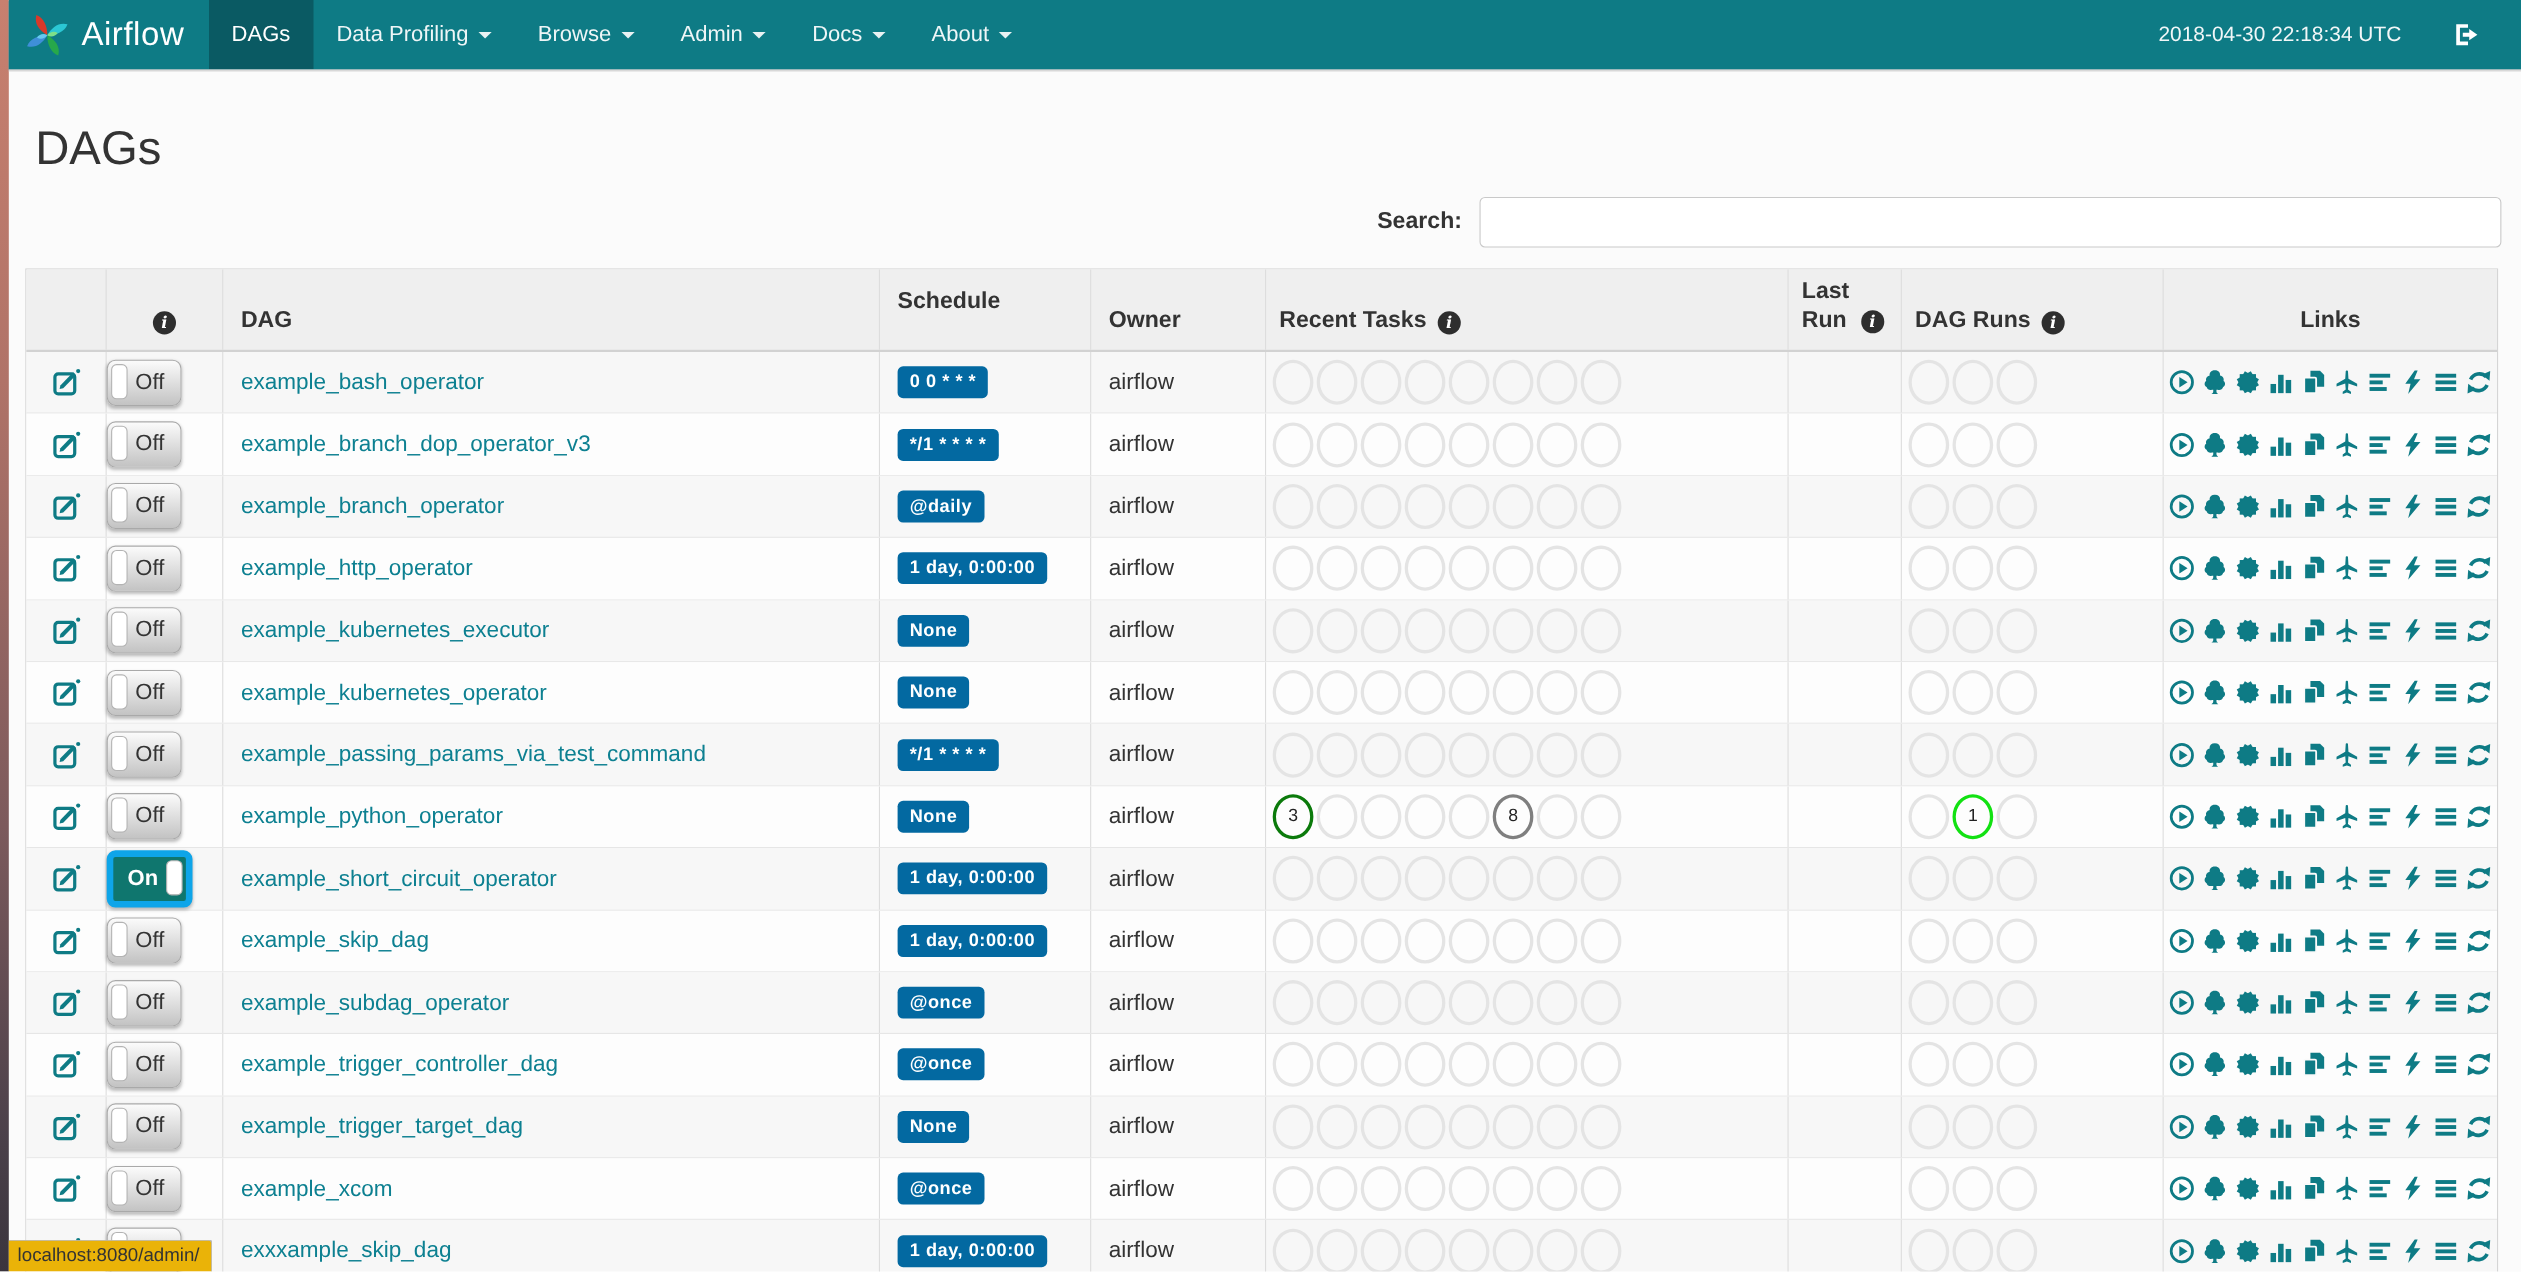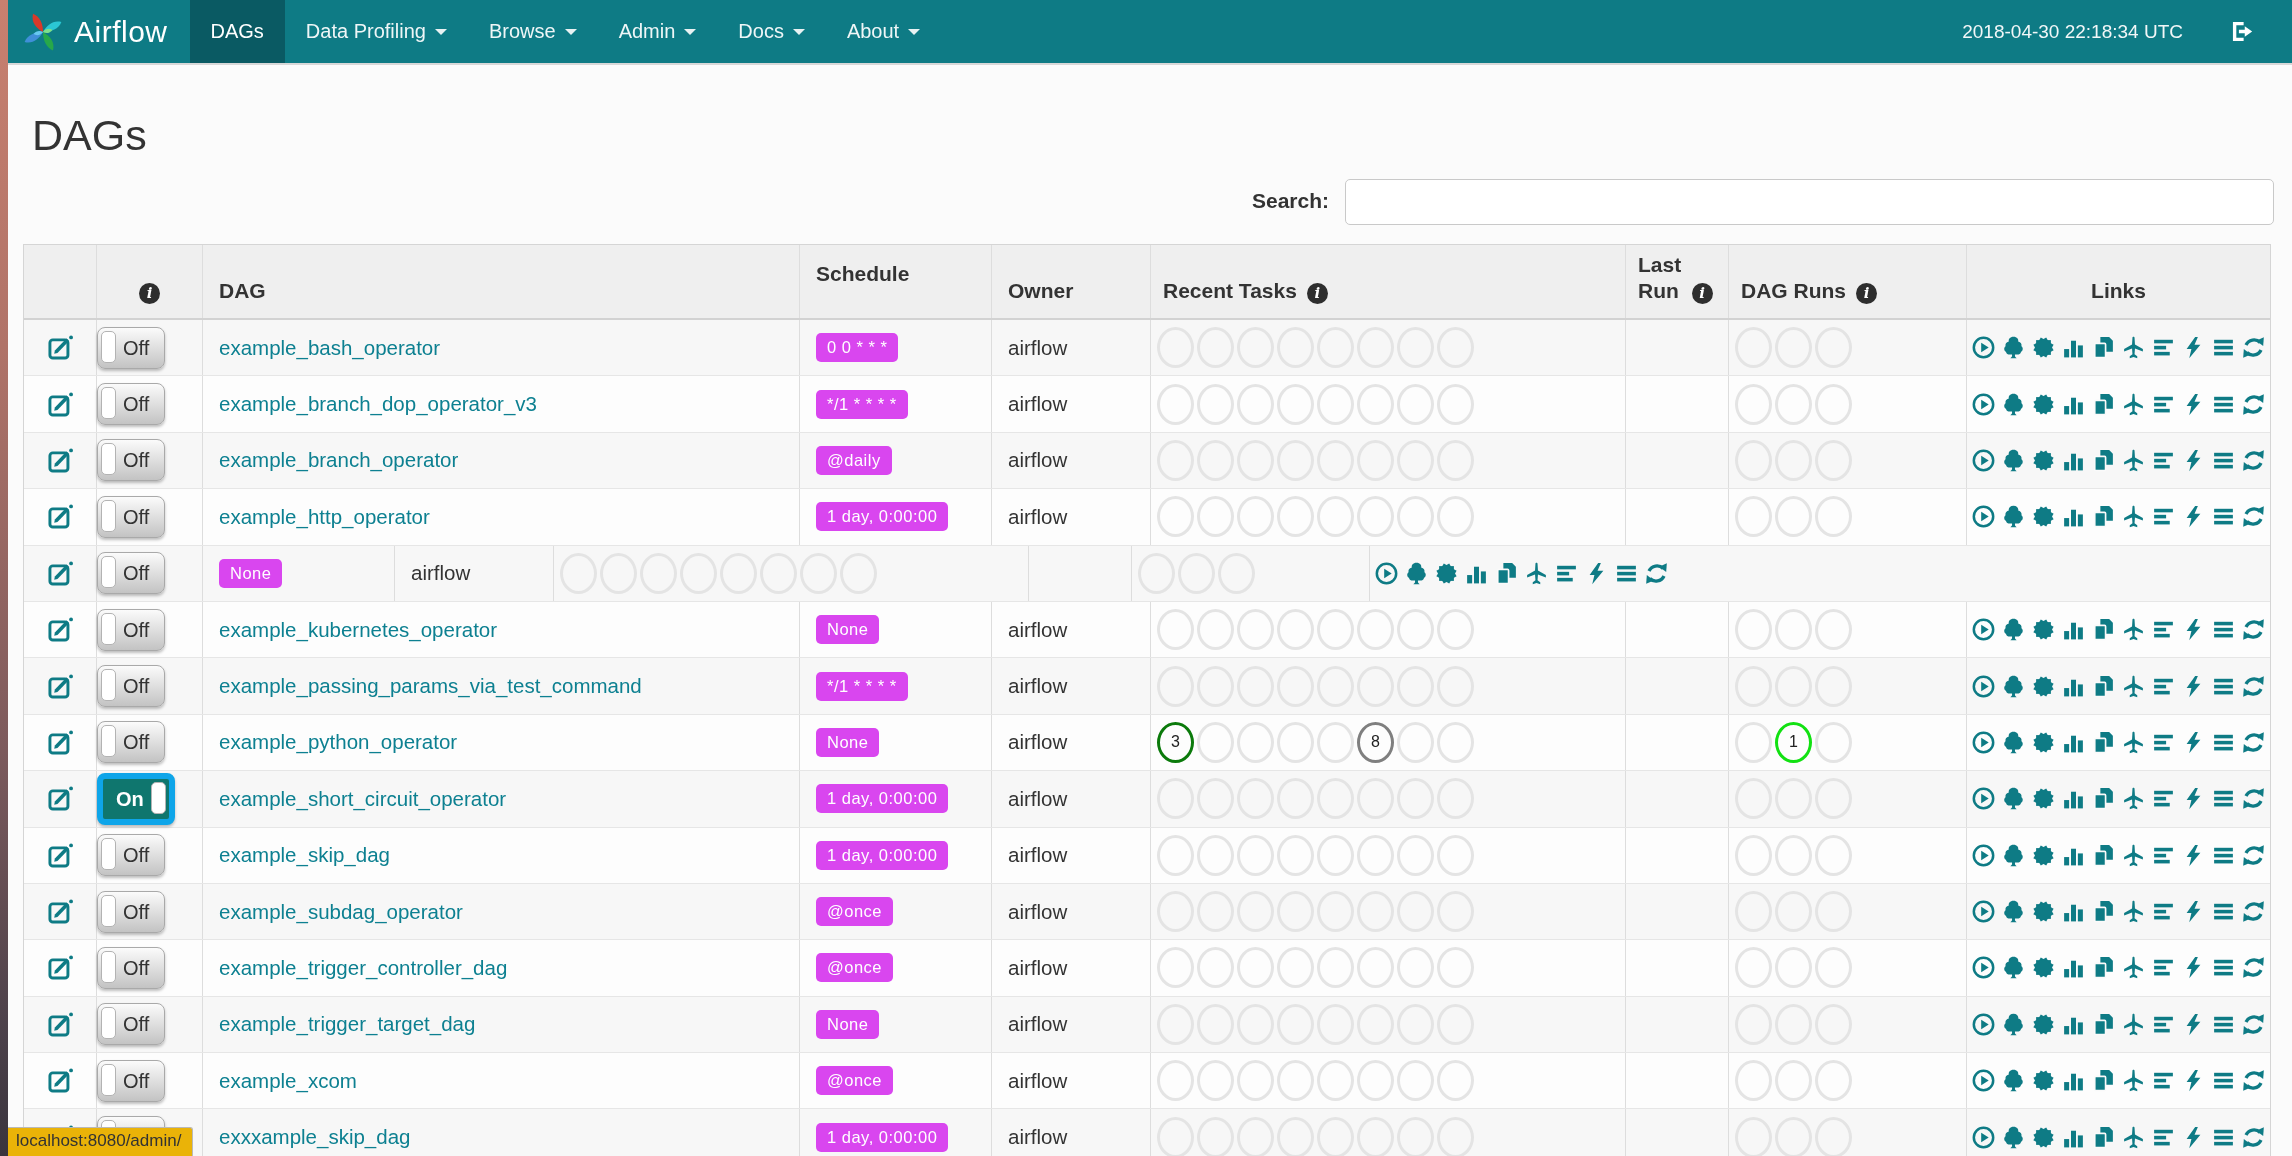--- a/index.html
+++ b/index.html
@@ -52,21 +52,21 @@
   .c-lastrun{width:103px;}
   .c-runs{width:238px;padding-left:6px;gap:3px;}
   .c-links{width:303px;justify-content:center;padding-left:0;gap:5px;}
   .th.c-links{justify-content:center;}
   .info-i{display:inline-flex;align-items:center;justify-content:center;width:21px;height:21px;
     border-radius:50%;background:#2e2e2e;color:#fff;font-family:"DejaVu Serif",serif;
     font-style:italic;font-weight:bold;font-size:15px;margin-left:7px;flex:0 0 auto;}
   .th .lastrun-wrap{display:inline;width:86px;}
   .dag-link{color:#0d8091;text-decoration:none;font-size:20.5px;cursor:pointer;}
   .owner-txt{font-size:20.5px;color:#333;}
-  .badge{background:#d946ef;color:#fff;font-size:16.5px;font-weight:normal;
+  .badge{background:#0369a1;color:#fff;font-size:16.5px;font-weight:bold;
     padding:5px 11px;border-radius:5px;letter-spacing:.5px;white-space:nowrap;cursor:default;}
   
   .toggle{position:relative;display:inline-block;width:66px;height:40px;border-radius:8px;
     box-shadow:0 2px 3px rgba(0,0,0,.25);cursor:pointer;}
   .toggle.off{background:linear-gradient(#fbfbfb,#c3c3c3);border:1px solid #a9a9a9;}
   .toggle.on{background:#0f766e;border:6px solid #0ea5e9;font-weight:bold;}
   .knob{position:absolute;top:3px;width:15px;height:32px;background:#fff;
     border:1px solid #b3b3b3;border-radius:5px;box-sizing:border-box;}
   .toggle.off .knob{left:3px;}
   .toggle.on .knob{right:3px;}
@@ -615,20 +615,23 @@
                 <use href="#sym-pencil-square" xlink:href="#sym-pencil-square"></use>
               </svg>
       </span>
     </div>
     <div class="td c-toggle">
       <span class="toggle off">
         <span class="knob"></span>
         <span class="t-label">Off</span>
       </span>
     </div>
+    <div class="td c-dag">
+            <a class="dag-link">example_kubernetes_executor</a>
+          </div>
     <div class="td c-sched">
             <span class="badge">None</span>
           </div>
     <div class="td c-owner">
             <span class="owner-txt">airflow</span>
           </div>
     <div class="td c-recent">
             <span class="circle"></span>
             <span class="circle"></span>
             <span class="circle"></span>

